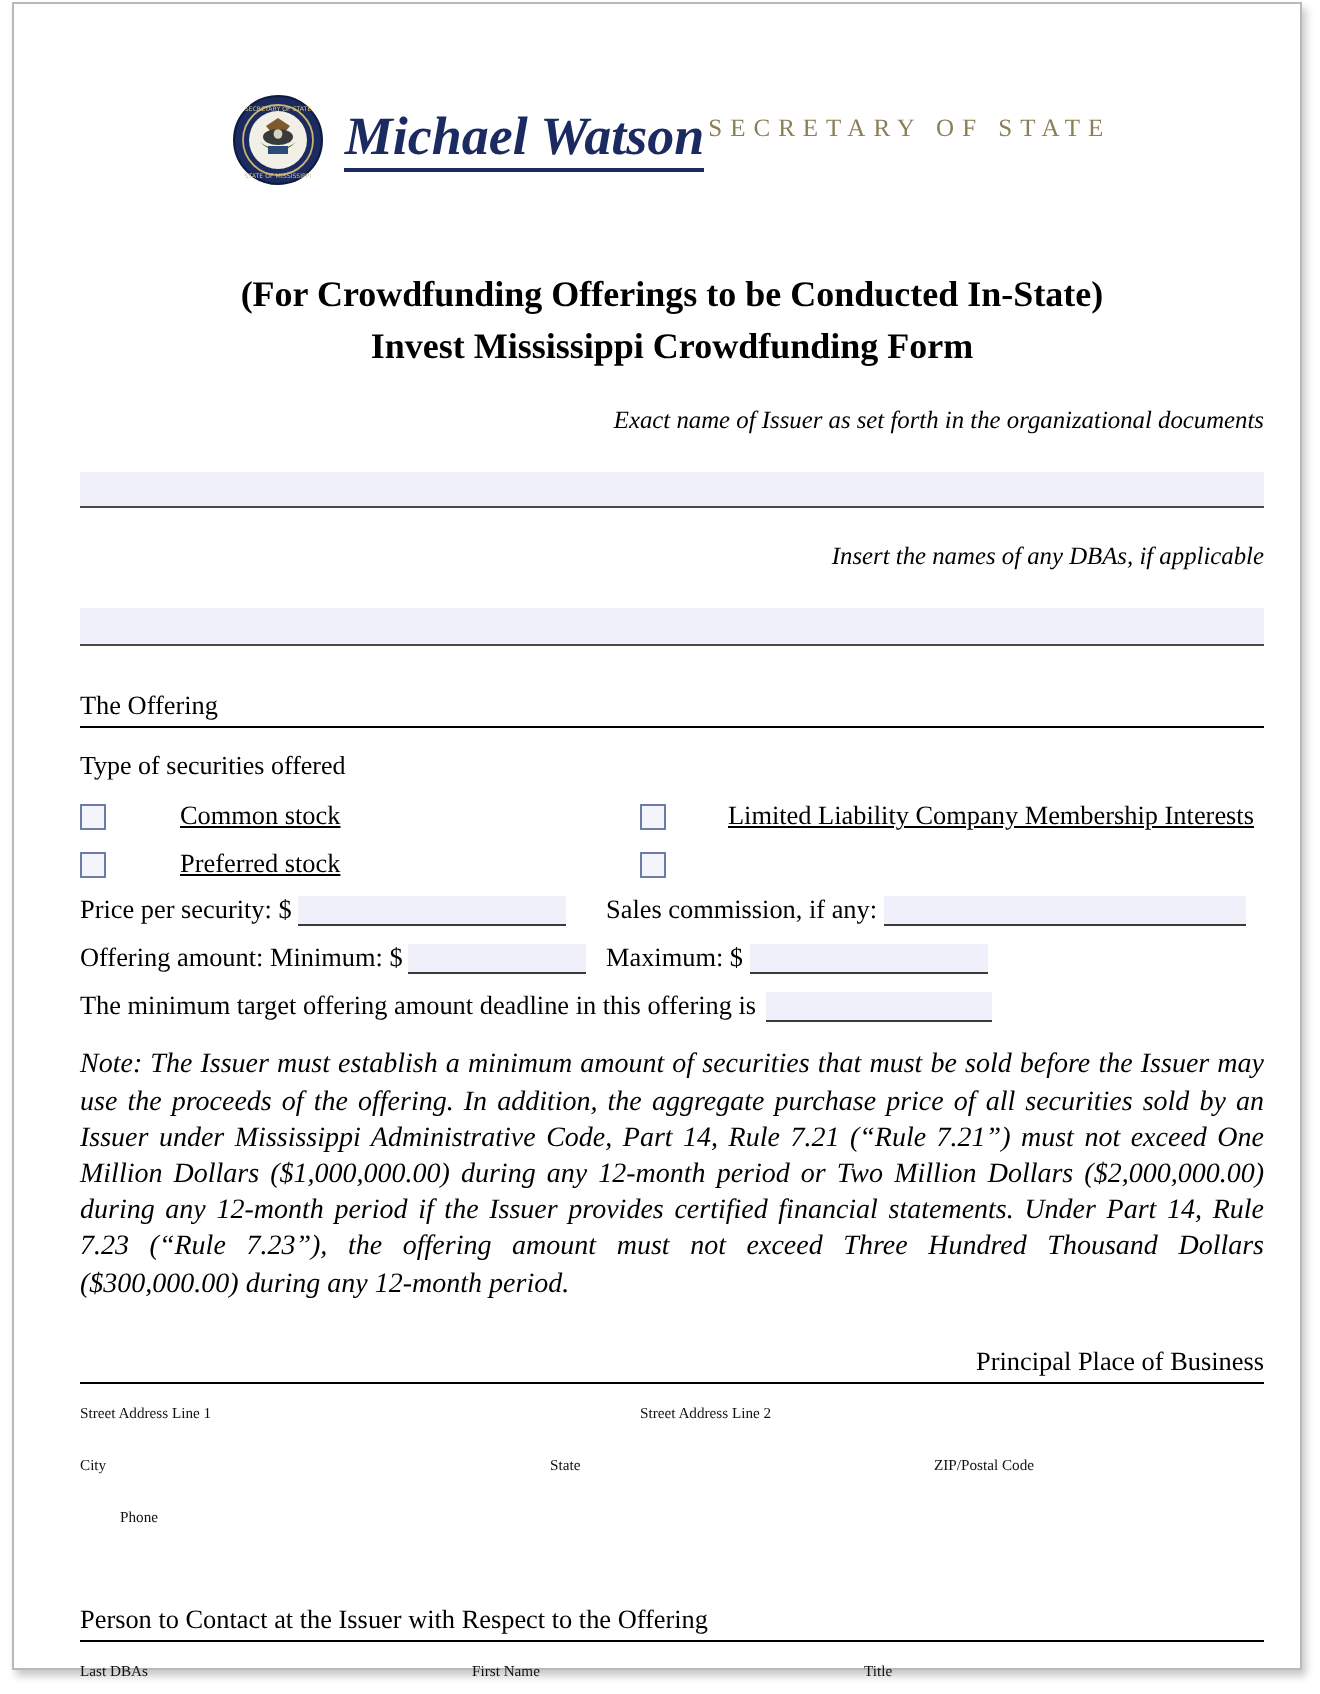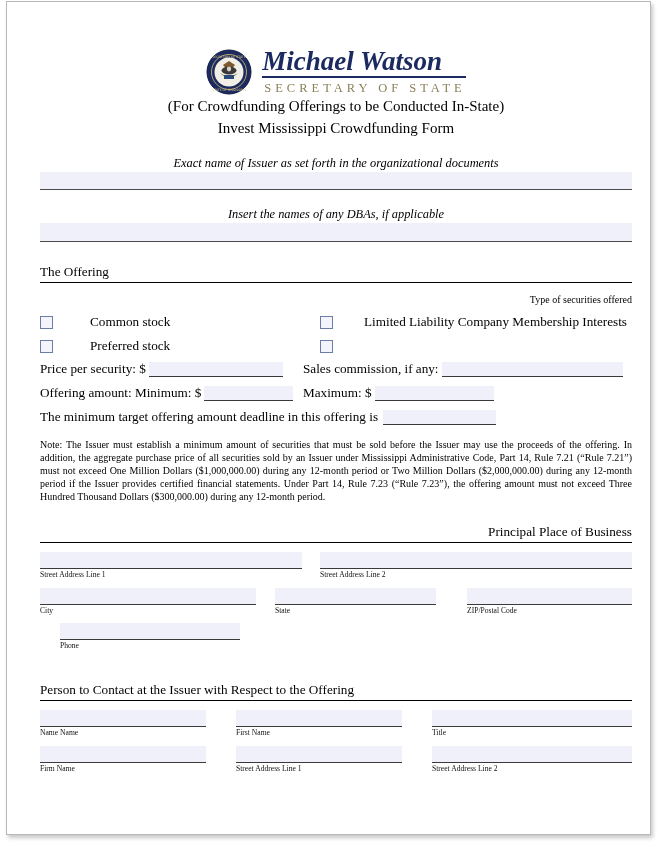--- a/index.html
+++ b/index.html
@@ -35,21 +35,21 @@
 
   
   .header {
     margin-top: 45px;
     display: flex;
     align-items: center;
     justify-content: center;
     gap: 10px;
   }
   .seal { width: 46px; height: 46px; flex: 0 0 46px; }
-  .brand { display: flex; flex-direction: column; }
+  .brand { display: flex; flex-direction: row; }
   .brand-name {
     font-family: "Liberation Serif", serif;
     font-size: 27px;
     font-weight: bold;
     font-style: italic;
     color: #1b2a60;
     letter-spacing: 0px;
     line-height: 1.05;
     border-bottom: 2px solid #1b2a60;
     padding-bottom: 1px;
@@ -59,58 +59,60 @@
     font-size: 12.5px;
     color: #8a7f57;
     letter-spacing: 4.0px;
     margin-top: 3px;
     padding-left: 2px;
   }
 
   
   .doc-title {
     text-align: center;
-    font-size: 15px;
-    font-weight: normal;
+    font-size: 18px;
+    font-weight: bold;
     line-height: 1.42;
+    margin-top: 42px;
   }
 
   
   .caption {
-    text-align: center;
+    text-align: right;
     font-style: italic;
     font-size: 12.4px;
     margin-top: 17px;
-    margin-bottom: 1px;
+    margin-bottom: 18px;
   }
   .fill {
     background: #eff0fa;
     height: 17px;
     border-bottom: 1.5px solid #4a4a4a;
   }
   .fill.tall { height: 18px; }
 
   
   .sec-head {
     font-size: 13.2px;
     font-weight: normal;
     border-bottom: 1.5px solid #000;
     padding-bottom: 2px;
   }
   .sec-offering { margin-top: 22px; }
   .sec-ppb { margin-top: 21px; text-align: right; }
   .sec-contact { margin-top: 32px; }
 
   
-  .type-label { font-size: 10px; margin-top: 11px; text-align: right; }
+  .type-label { font-size: 13px; margin-top: 11px; }
 
   .cb-row {
     display: flex;
     align-items: flex-start;
     margin-top: 9px;
+    text-decoration: underline;
   }
   .cb-col { display: flex; align-items: flex-start; }
   .cb-col.left  { width: 280px; flex: 0 0 280px; }
   .cb-col.right { flex: 1 1 auto; }
   .checkbox {
     width: 11px;
     height: 11px;
     border: 1px solid #6b7ca6;
     background: #f3f4fc;
     flex: 0 0 11px;
@@ -136,29 +138,30 @@
     display: flex;
     align-items: baseline;
     margin-top: 8px;
     font-size: 13.2px;
   }
   .money-left { width: 263px; flex: 0 0 263px; display: flex; align-items: flex-end; }
   .money-right { flex: 1 1 auto; display: flex; align-items: baseline; }
   .money-max { display: flex; align-items: baseline; }
 
   .note {
-    font-size: 10px;
+    font-style: italic;
+    font-size: 14px;
     line-height: 1.30;
     margin-top: 13px;
     text-align: justify;
   }
 
   
   .grid { display: flex; margin-top: 9px; }
-  .cell { display: flex; flex-direction: column; }
+  .cell { display: flex; flex-direction: row; }
   .cell .fill2 {
     background: #eff0fa;
     height: 16px;
     border-bottom: 1.3px solid #3a3a3a;
   }
   .cell .cap {
     font-size: 7.6px;
     margin-top: 2px;
     line-height: 1;
     color: #111;
@@ -296,21 +299,21 @@
         <span class="fill2"></span>
         <span class="cap">Phone</span>
       </span>
     </div>
 
     <div class="sec-head sec-contact">Person to Contact at the Issuer with Respect to the Offering</div>
 
     <div class="grid">
       <span class="cell" style="width:166px">
         <span class="fill2"></span>
-        <span class="cap">Name Name</span>
+        <span class="cap">Last DBAs</span>
       </span>
       <span class="gap" style="width:30px"></span>
       <span class="cell" style="width:166px">
         <span class="fill2"></span>
         <span class="cap">First Name</span>
       </span>
       <span class="gap" style="width:30px"></span>
       <span class="cell" style="width:200px">
         <span class="fill2"></span>
         <span class="cap">Title</span>

